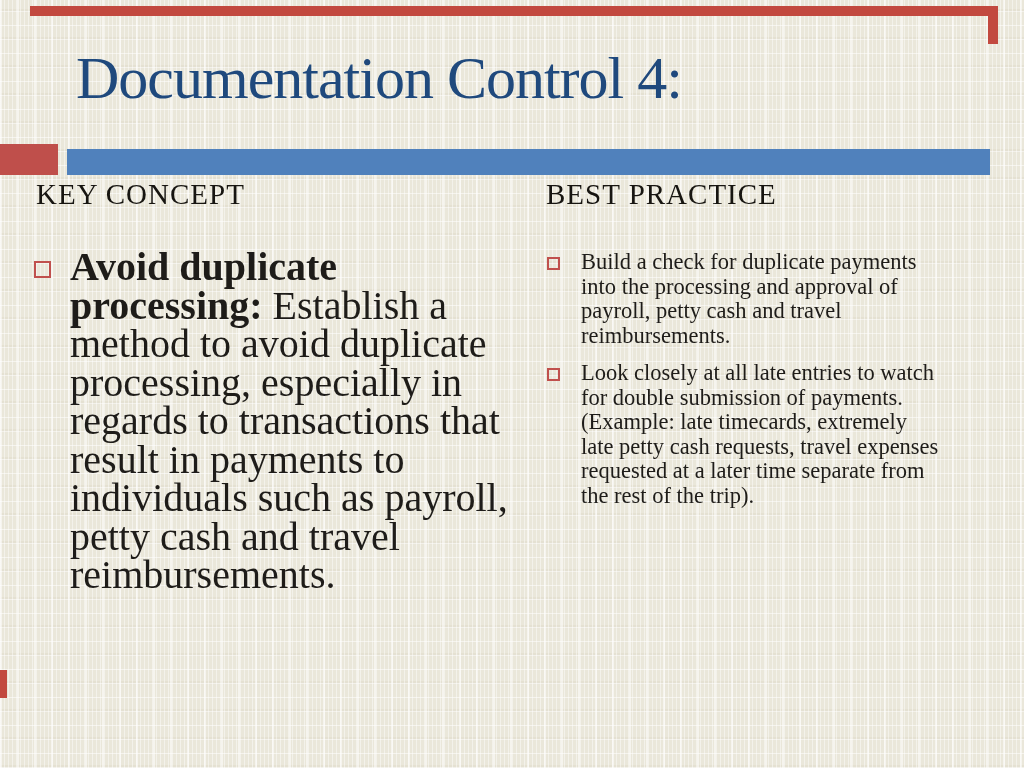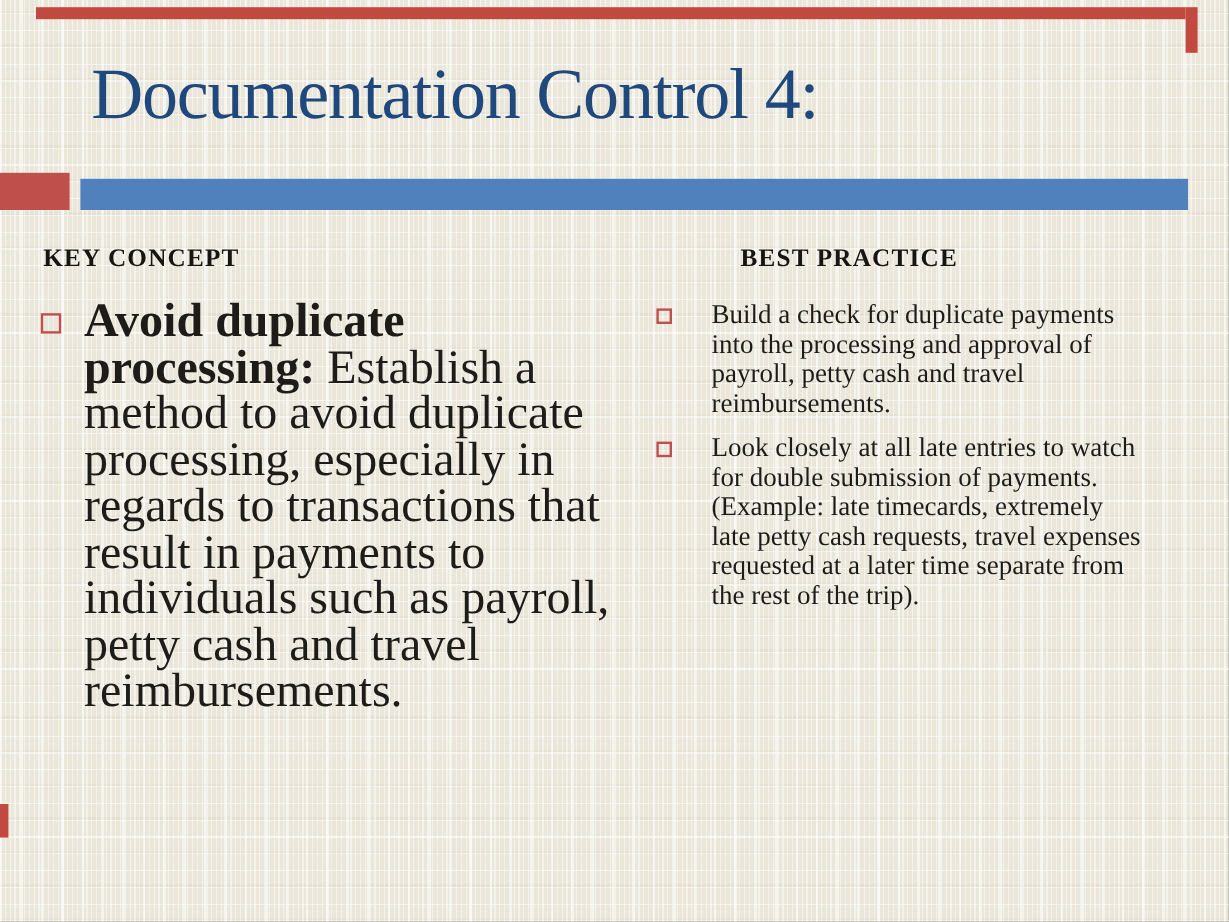--- a/index.html
+++ b/index.html
@@ -24,46 +24,45 @@
   .divider-blue-bar{position:absolute;left:67px;top:149px;width:923px;height:26px;background:#5081bc;}
   
   .slide-title{
     position:absolute;left:76px;top:44px;
     font-size:60px;letter-spacing:-1px;
     color:#1f497d;white-space:nowrap;
   }
   
   .col-header{
     position:absolute;top:178px;
-    font-size:21px;font-weight:bold;letter-spacing:1px;
-    color:#171511;white-space:nowrap;margin-top:25px;
+    font-size:29px;font-weight:normal;letter-spacing:1px;
+    color:#171511;white-space:nowrap;
   }
   .col-header.left{left:36px;}
-  .col-header.right{left:573px;padding-left:44px;}
+  .col-header.right{left:546px;}
   
   .list{position:absolute;}
   .list.left{left:32px;top:248px;width:500px;}
   .list.right{left:546px;top:250px;width:460px;}
   .bullet{display:flex;align-items:flex-start;}
   .list.right .bullet{margin-bottom:13px;}
   .marker{
     flex:0 0 auto;
     border:2px solid #c0504d;
     background:transparent;
   }
   .list.left .marker{width:13px;height:13px;margin:13px 19px 0 2px;}
   .list.right .marker{width:9px;height:9px;margin:7px 21px 0 1px;}
   .bullet-text-lg{
     font-size:40px;line-height:38.5px;width:460px;
   }
   .bullet-text-lg .lead{font-weight:bold;}
   .bullet-text-sm{
     font-size:22.5px;line-height:24.5px;width:424px;
     white-space:pre-line;
-    padding-left:12px;
   }
 </style>
 </head>
 <body>
 
 <div class="slide">
 
   <div class="top-accent"></div>
   <div class="top-accent-hook"></div>
   <div class="left-edge-accent"></div>

